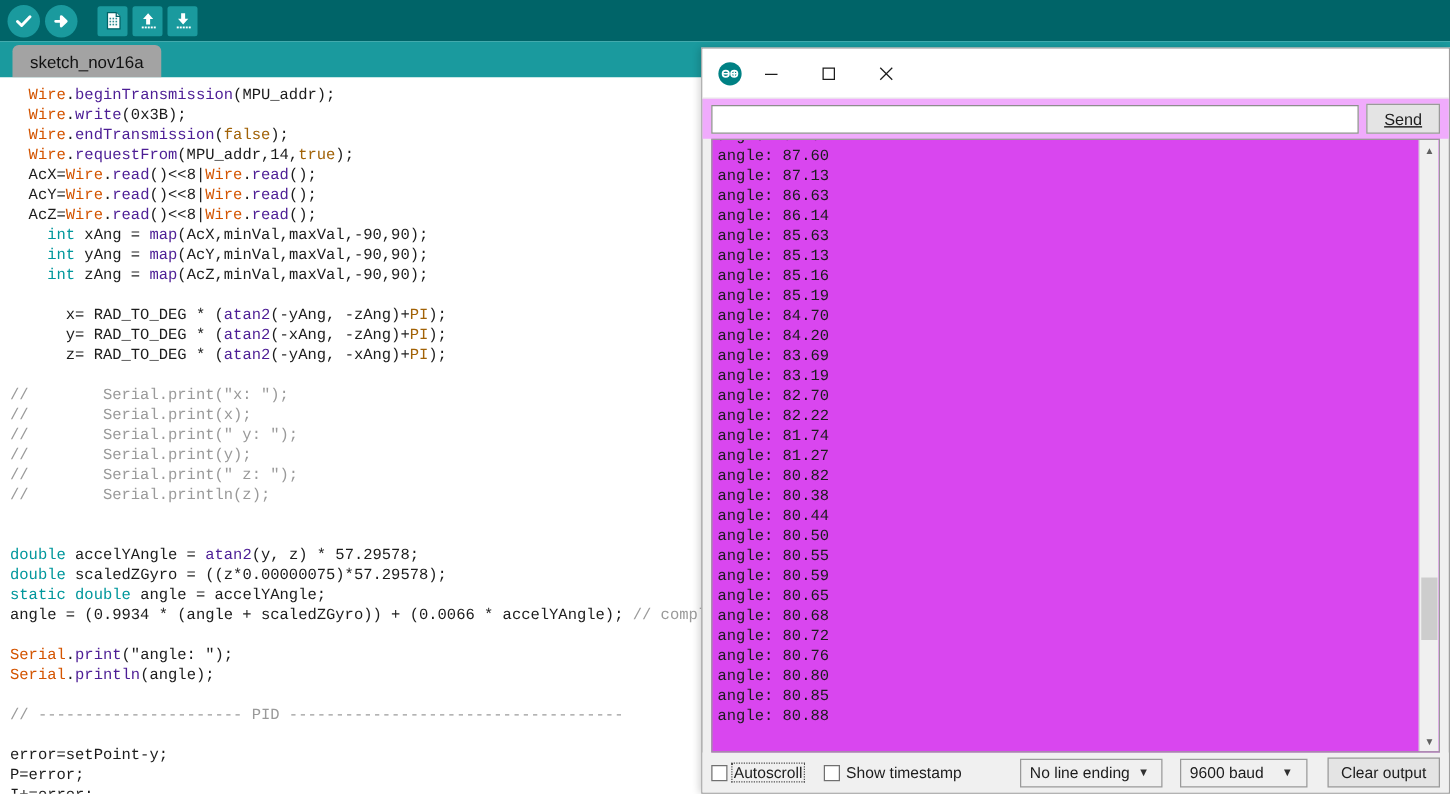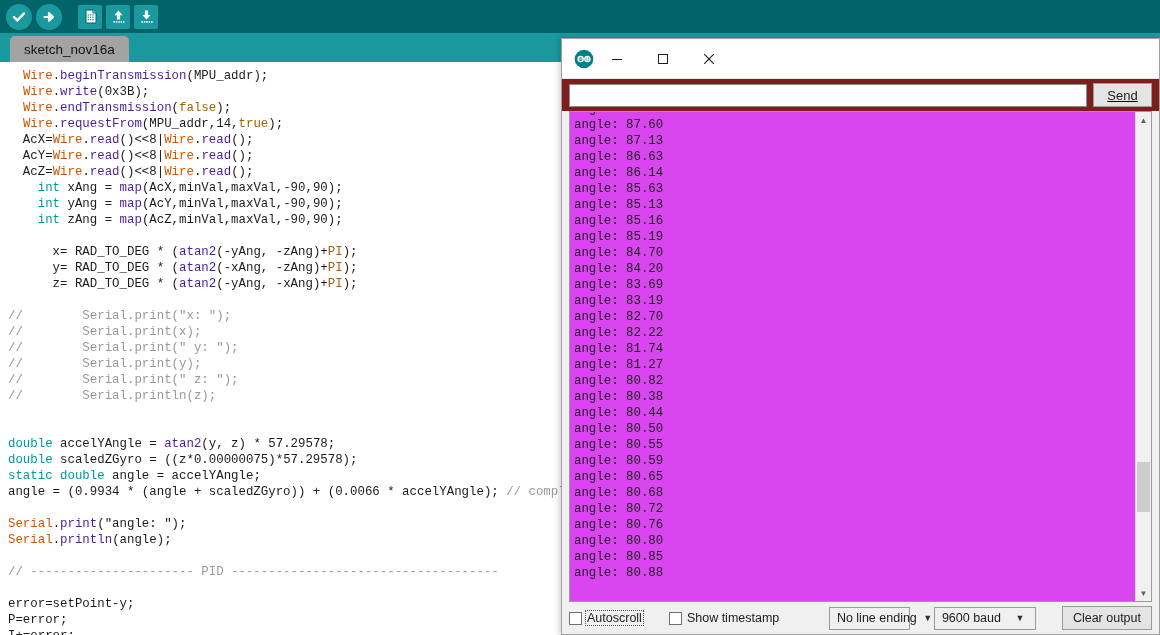--- a/index.html
+++ b/index.html
@@ -113,21 +113,21 @@
     flex: 1 1 auto;
   }
   .wbtn {
     width: 46px; height: 40px;
     display: flex; align-items: center; justify-content: center;
     cursor: pointer; flex: 0 0 auto;
   }
 
   #mon-sendrow {
     height: 32px;
-    background: #7f1d1d;
+    background: #f0abfc;
     display: flex; align-items: center;
     padding: 0 7px;
     gap: 6px;
     flex: 0 0 auto;
     text-decoration: underline;
   }
   #mon-input {
     flex: 1 1 auto; height: 23px;
     background: #ffffff;
     border: 1px solid #8d8d8d;
@@ -191,21 +191,21 @@
     background: #cdcdcd;
     cursor: pointer;
   }
 
   #mon-bottom {
     height: 32px;
     background: #f0f0f0;
     display: flex; align-items: center;
     padding: 0 7px;
     flex: 0 0 auto;
-    gap: 16px;
+    gap: 6px;
   }
   .chkwrap {
     display: flex; align-items: center;
     cursor: pointer;
     flex: 0 0 auto;
   }
   .chkbox {
     width: 13px; height: 13px;
     background: #ffffff;
     border: 1px solid #707070;
@@ -232,21 +232,21 @@
     cursor: pointer;
     flex: 0 0 auto;
     white-space: nowrap;
   }
   .sel-label { flex: 1 1 auto; }
   .sel-caret {
     width: 22px; text-align: center;
     font-size: 9px; color: #303030;
     flex: 0 0 auto;
   }
-  #sel-lineending { width: 81px; margin-right: 8px; }
+  #sel-lineending { width: 114px; margin-right: 8px; }
   #sel-baud { width: 102px; margin-right: 10px; }
   #btn-clear {
     height: 24px;
     background: #e4e4e4;
     border: 1px solid #9a9a9a;
     padding: 0 10px;
     display: flex; align-items: center;
     font-size: 12.5px; color: #1c1c1c;
     cursor: pointer;
     flex: 0 0 auto;

